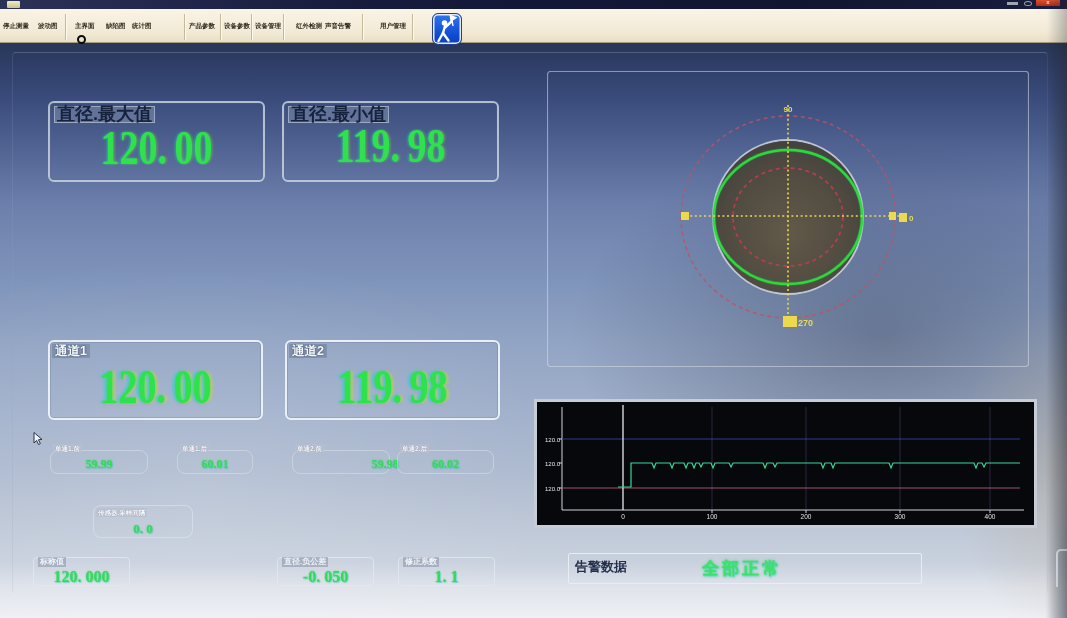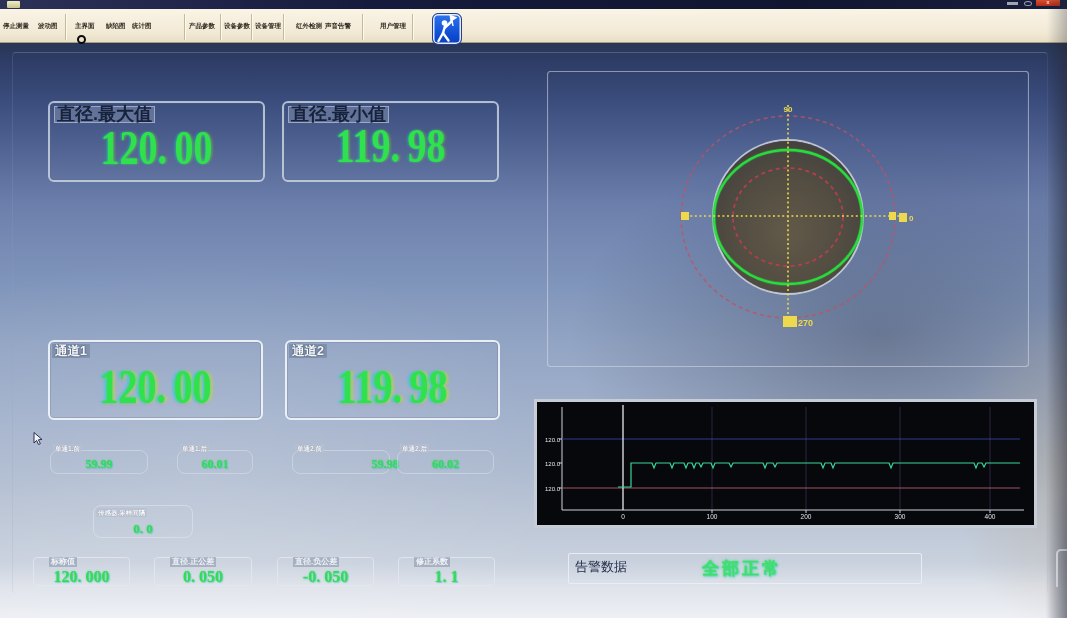--- a/index.html
+++ b/index.html
@@ -33,21 +33,21 @@
   .blab{position:absolute;left:4px;top:3px;font-size:18px;font-weight:bold;color:#17223c;background:rgba(185,196,214,0.28);padding:0 2px;line-height:15px;border:1px solid rgba(225,232,242,0.45);}
   .wlab{position:absolute;left:2px;top:2px;font-size:12.5px;font-weight:bold;color:#f5f8fc;background:rgba(70,85,110,0.28);padding:0 3px;line-height:14px;text-shadow:0 0 2px rgba(15,25,45,0.75);}
   .bigval{position:absolute;width:100%;text-align:center;font-family:"Liberation Serif",serif;font-weight:bold;font-size:38px;line-height:34px;transform:scaleY(1.3);transform-origin:center;}
   .green{color:#30e14e;text-shadow:0 0 2px rgba(45,225,75,0.6),-2px 0 2px rgba(0,210,235,0.25),2px 0 2px rgba(190,235,0,0.22);}
   .yellow{color:#ecd92e;text-shadow:0 0 3px rgba(235,215,45,0.75);}
   .green2{color:#30e14e;text-shadow:0 0 2px rgba(45,225,75,0.7),-3px 0 2px rgba(0,215,240,0.4),3px 0 2px rgba(200,240,0,0.38),0 2px 3px rgba(250,120,160,0.2);}
   .smbox{border:1.5px solid rgba(218,224,233,0.55);border-radius:8px;box-sizing:border-box;}
   .smlab{position:absolute;left:2px;top:-7px;font-size:6.5px;font-weight:bold;color:#fdfdff;background:rgba(185,193,208,0.6);padding:0 2px;line-height:9px;white-space:nowrap;text-shadow:0 0 1px rgba(90,100,125,0.9);}
   .smval{position:absolute;width:100%;text-align:center;font-family:"Liberation Serif",serif;font-weight:bold;color:#38d75f;text-shadow:0 0 2px rgba(50,220,90,0.75),1px 1px 1px rgba(0,190,220,0.35);}
   .botbox{border:1.5px solid rgba(228,233,240,0.8);border-radius:4px;box-sizing:border-box;}
-  .botlab{position:absolute;left:15px;top:-1px;font-size:8px;font-weight:bold;color:#eef2f8;background:rgba(120,132,155,0.45);padding:0 2px;line-height:10px;white-space:nowrap;}
+  .botlab{position:absolute;left:4px;top:-1px;font-size:8px;font-weight:bold;color:#eef2f8;background:rgba(120,132,155,0.45);padding:0 2px;line-height:10px;white-space:nowrap;}
 </style>
 </head>
 <body>
 <div id="stage">
   <div id="bg" class="abs"></div>
 
   <div id="titlebar" class="abs"></div>
   <div id="ticon" class="abs"></div>
   <div id="tmin" class="abs"></div>
   <div id="tmax" class="abs"></div>
@@ -124,35 +124,31 @@
 
   <div class="abs smbox" style="left:93px;top:505px;width:100px;height:33px;border-color:rgba(222,227,236,0.65);">
     <span class="smlab" style="top:2px;">传感器.采样间隔</span>
     <div class="smval" style="top:15px;font-size:13px;">0. 0</div>
   </div>
 
   <div class="abs botbox" style="left:33px;top:557px;width:97px;height:29px;">
     <span class="botlab">标称值</span>
     <div class="smval" style="top:10px;font-size:16px;">120. 000</div>
   </div>
-  <div class="abs botbox" style="left:154px;top:557px;width:98px;height:29px;">
-    <span class="botlab">直径.正公差</span>
-    <div class="smval" style="top:10px;font-size:16px;">0. 050</div>
-  </div>
   <div class="abs botbox" style="left:277px;top:557px;width:97px;height:29px;">
     <span class="botlab">直径.负公差</span>
     <div class="smval" style="top:10px;font-size:16px;">-0. 050</div>
   </div>
   <div class="abs botbox" style="left:398px;top:557px;width:97px;height:29px;">
     <span class="botlab">修正系数</span>
     <div class="smval" style="top:10px;font-size:16px;">1. 1</div>
   </div>
 
   <div class="abs" style="left:568px;top:553px;width:354px;height:31px;border:1.5px solid rgba(235,238,245,0.9);border-radius:2px;box-sizing:border-box;">
-    <span style="position:absolute;left:6px;top:4px;font-size:13px;font-weight:normal;color:#222e4a;">告警数据</span>
+    <span style="position:absolute;left:6px;top:4px;font-size:13px;font-weight:bold;color:#222e4a;">告警数据</span>
     <span style="position:absolute;left:133px;top:3px;font-size:17px;font-weight:bold;color:#3ce06a;text-shadow:0 0 3px rgba(50,220,100,0.9),1px 1px 2px rgba(0,200,230,0.5);letter-spacing:3px;">全部正常</span>
   </div>
 
   <div class="abs" style="left:1056px;top:549px;width:20px;height:36px;border-left:2px solid rgba(240,242,247,0.9);border-top:2px solid rgba(240,242,247,0.9);border-radius:5px 0 0 0;"></div>
 
   <svg class="abs" style="left:547px;top:71px;" width="482" height="296" viewBox="0 0 482 296">
     <defs>
       <radialGradient id="disc" cx="0.5" cy="0.6" r="0.75">
         <stop offset="0%" stop-color="#625948"></stop>
         <stop offset="55%" stop-color="#504b41"></stop>

